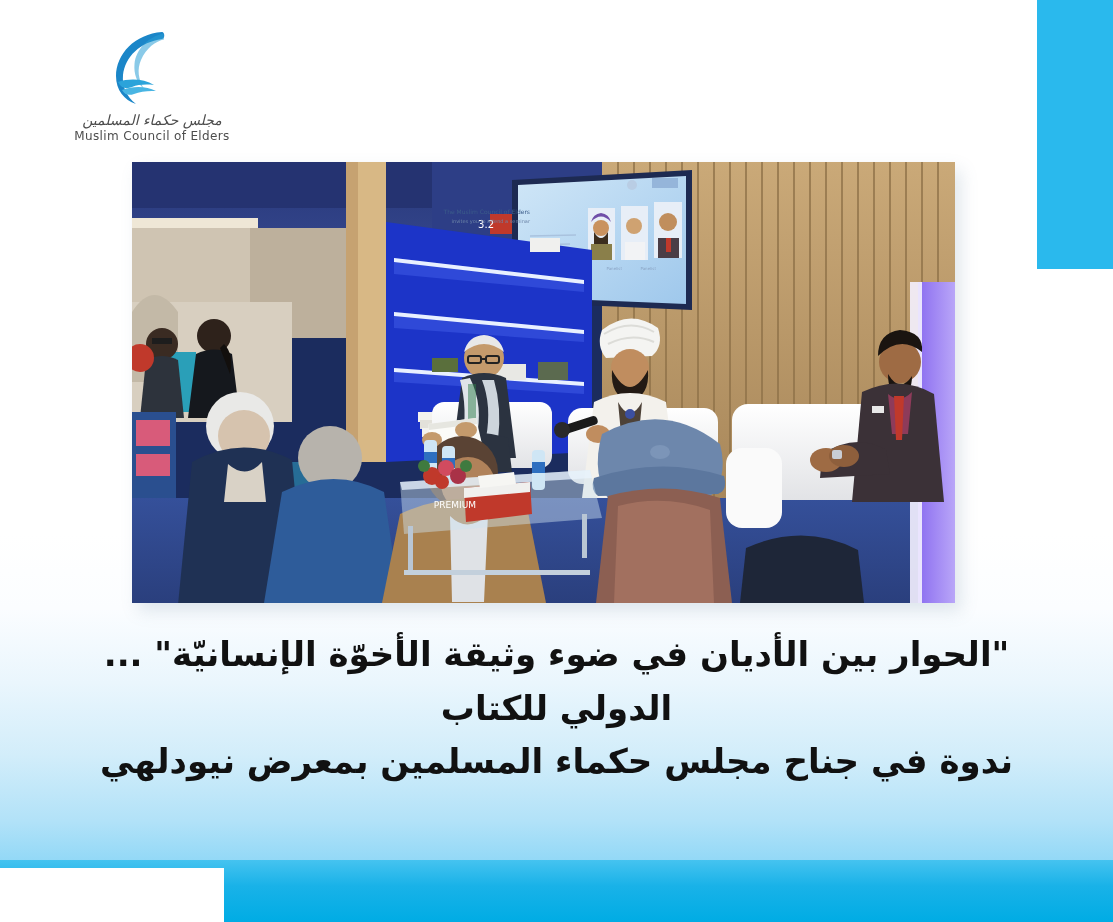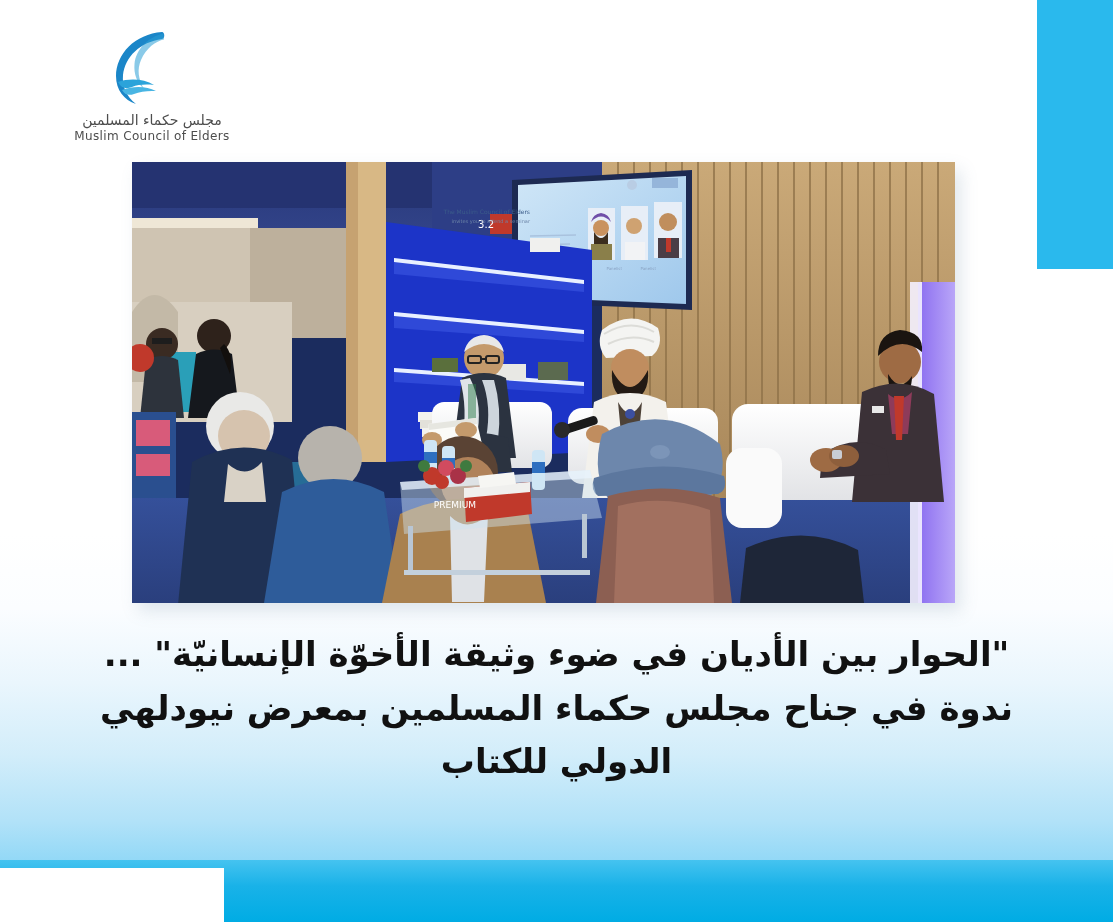--- a/index.html
+++ b/index.html
@@ -78,20 +78,21 @@
     height: 80px;
     margin: 0 auto 4px auto;
     display: block;
   }
   .logo-text-ar {
     font-size: 14px;
     color: #4d4d4d;
     letter-spacing: 0.2px;
     line-height: 1.15;
     direction: rtl;
+    font-style: italic;
   }
   .logo-text-en {
     font-size: 12px;
     color: #4d4d4d;
     letter-spacing: 0.35px;
     line-height: 1.3;
     margin-top: 1px;
   }
 
   
@@ -420,20 +421,20 @@
           <polygon points="346,314 382,310 384,322 348,326" fill="#f6f6f3"></polygon>
         </g>
 
         <rect x="0" y="0" width="823" height="441" fill="none"></rect>
       </svg>
     </div>
   </div>
 
   <div class="headline">
     <span class="ln">"الحوار بين الأديان في ضوء وثيقة الأخوّة الإنسانيّة" ...</span>
+    <span class="ln">الدولي للكتاب</span>
     <span class="ln">ندوة في جناح مجلس حكماء المسلمين بمعرض نيودلهي</span>
-    <span class="ln">الدولي للكتاب</span>
   </div>
 
   <div class="bottom-band"></div>
   <div class="bottom-notch"></div>
 
 </div>
 
 </body></html>

